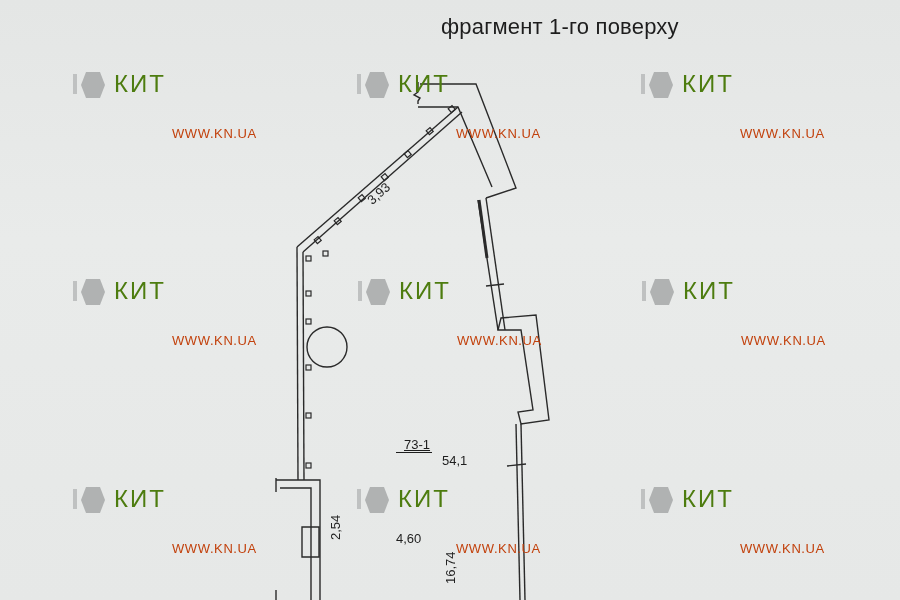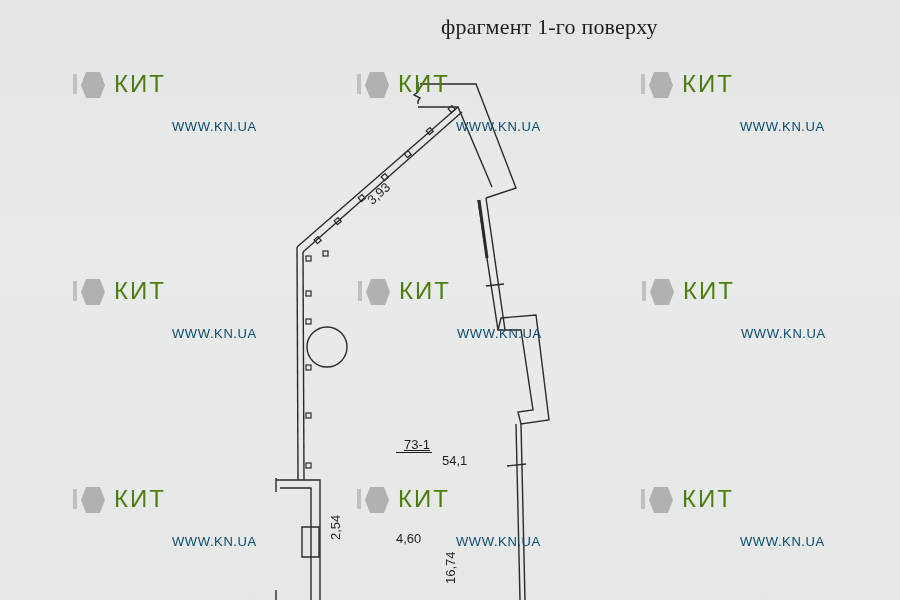--- a/index.html
+++ b/index.html
@@ -9,40 +9,40 @@
     font-family: "Liberation Sans", sans-serif;
     position: relative;
   }
   .page-bg {
     position: absolute; inset: 0;
     background: linear-gradient(180deg, #e4e6e5 0%, #e9ebea 40%, #e6e8e7 100%);
   }
   .title {
     position: absolute; left: 441px; top: 14px;
     font-size: 22px; color: #1d1d1d; letter-spacing: 0.2px;
-    font-family: Liberation Serif, serif;
+    font-family: Liberation Sans, sans-serif;
   }
   .plan {
     position: absolute; left: 0; top: 0; width: 900px; height: 600px;
   }
   .wm {
     position: absolute; width: 220px; height: 70px;
     pointer-events: none;
   }
   .wm-logo {
     position: absolute; left: 0; top: 2px; width: 34px; height: 34px;
   }
   .wm-name {
     position: absolute; left: 42px; top: 4px;
     font-size: 24px; color: #4d7c0f; letter-spacing: 2px;
     font-family: "Liberation Sans", sans-serif;
   }
   .wm-url {
-    position: absolute; left: 100px; top: 53px;
-    font-size: 13px; color: #0c4a6e; letter-spacing: 0.6px;
+    position: absolute; left: 100px; top: 60px;
+    font-size: 13px; color: #c2410c; letter-spacing: 0.6px;
     font-family: "Liberation Sans", sans-serif;
   }
   .dim {
     position: absolute; font-size: 13px; color: #1e1e1e;
     font-family: "Liberation Sans", sans-serif; white-space: nowrap;
   }
   .room-id {
     position: absolute; left: 396px; top: 438px; font-size: 13px; color: #1e1e1e;
     border-bottom: 1.3px solid #1e1e1e; padding: 0 2px 0 8px; line-height: 14px; text-decoration: underline;
   }

